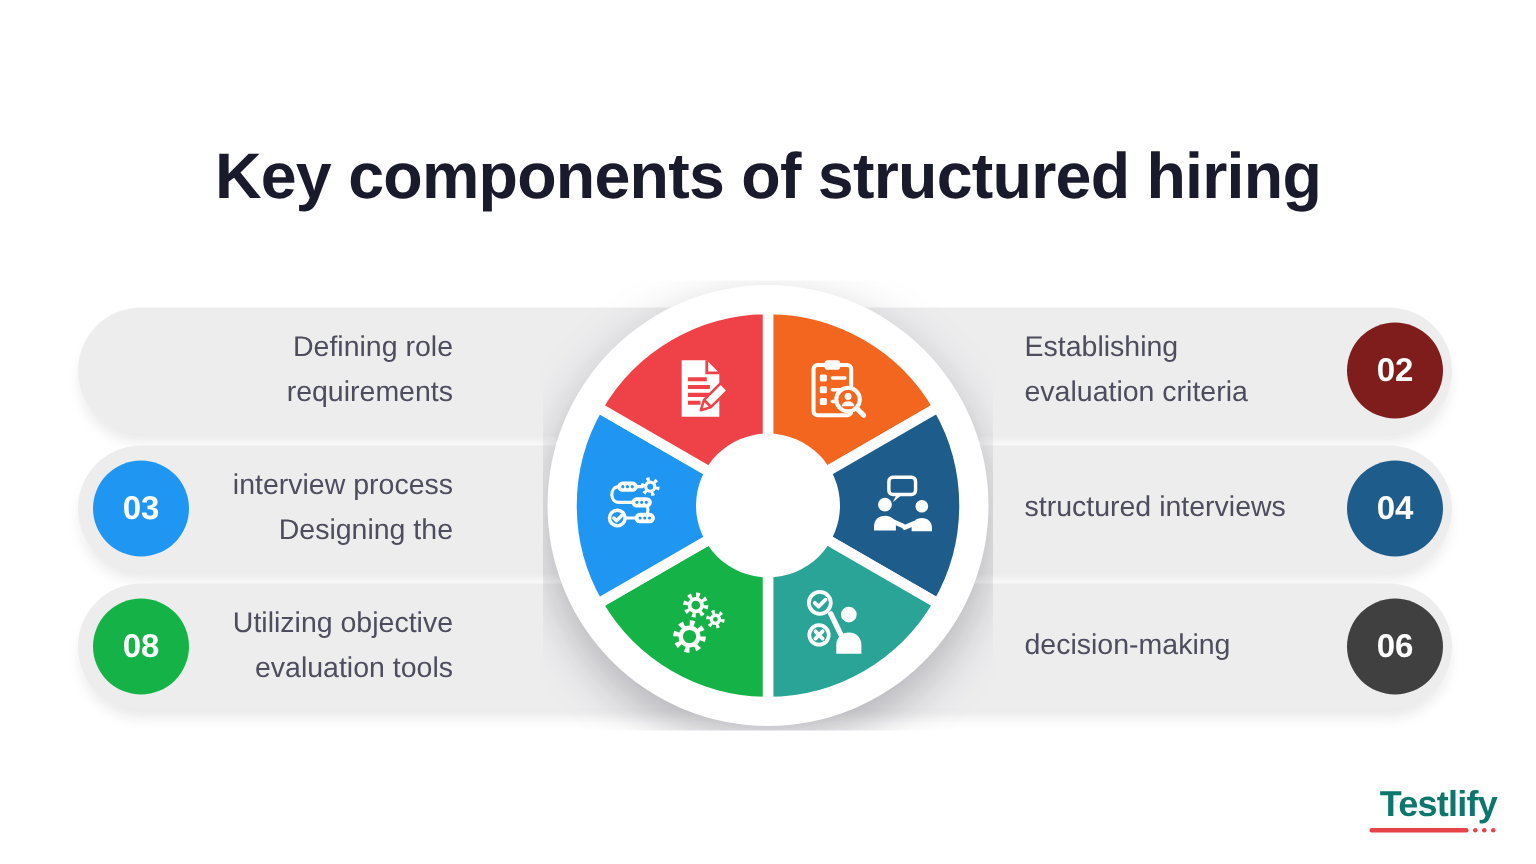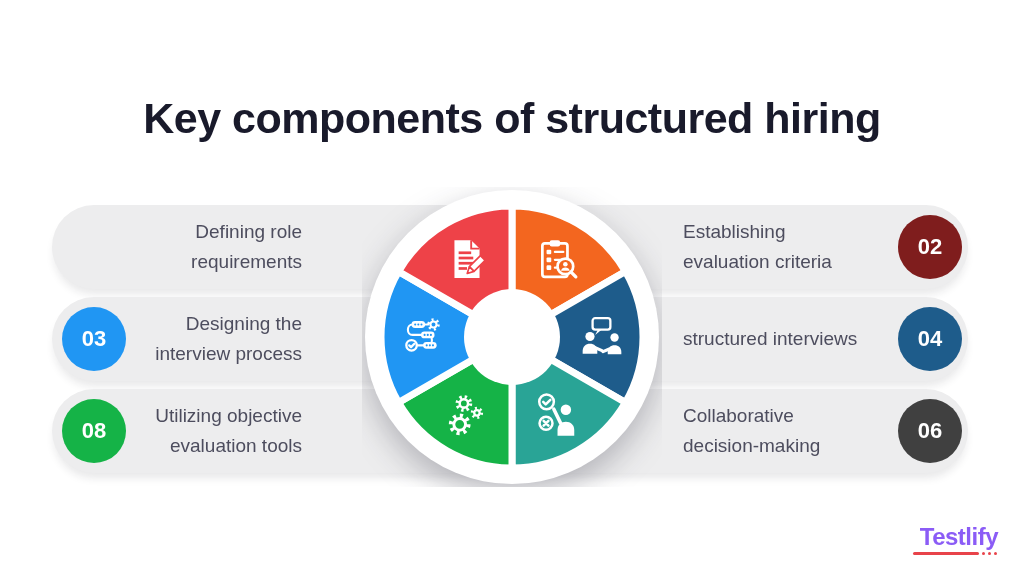--- a/index.html
+++ b/index.html
@@ -71,21 +71,21 @@
   .logo {
     position: absolute;
     top: 523px;
     right: 26px;
     width: 86px;
   }
   .logo-text {
     font-size: 24px;
     font-weight: 800;
     letter-spacing: -0.5px;
-    color: #8b5cf6;
+    color: #0f766e;
     text-align: right;
   }
   .logo-underline {
     display: flex;
     align-items: center;
     gap: 3px;
     margin-top: 1px;
     padding: 0 1px;
   }
   .logo-bar { flex: 1 1 auto; height: 3px; border-radius: 2px; background: #e8434a; }
@@ -106,37 +106,36 @@
     <div class="label label-left">
       <div>Defining role</div>
       <div>requirements</div>
     </div>
     <div class="badge badge-right" style="background-color: #7f1d1d;">02</div>
   </div>
 
   <div class="band band-1">
     <div class="badge badge-left" style="background-color: rgb(32, 150, 243);">03</div>
     <div class="label label-left">
+      <div>interview process</div>
       <div>Designing the</div>
-      <div>interview process</div>
     </div>
     <div class="label label-right">
       <div>structured interviews</div>
     </div>
     <div class="badge badge-right" style="background-color: rgb(30, 92, 139);">04</div>
   </div>
 
   <div class="band band-2">
     <div class="badge badge-left" style="background-color: rgb(21, 179, 71);">08</div>
     <div class="label label-left">
       <div>Utilizing objective</div>
       <div>evaluation tools</div>
     </div>
     <div class="label label-right">
-      <div>Collaborative</div>
       <div>decision-making</div>
     </div>
     <div class="badge badge-right" style="background-color: #404040;">06</div>
   </div>
 
   <svg class="donut" viewBox="-150 -150 300 300">
     <defs>
       <symbol id="icon-document-edit-icon" viewBox="0 0 44 44">
         <path fill="#fff" d="M10 4h16l8 8v28H10z"></path>
         <path fill="none" stroke="currentColor" stroke-width="1.8" d="M26 4v8h8"></path>

